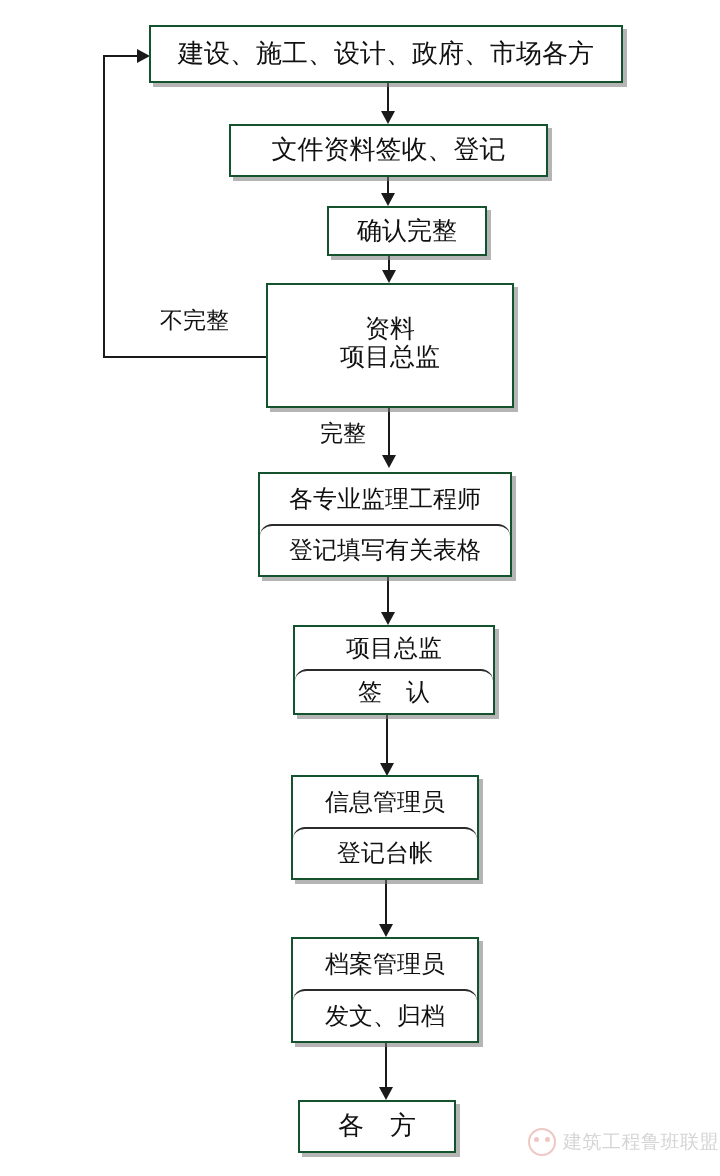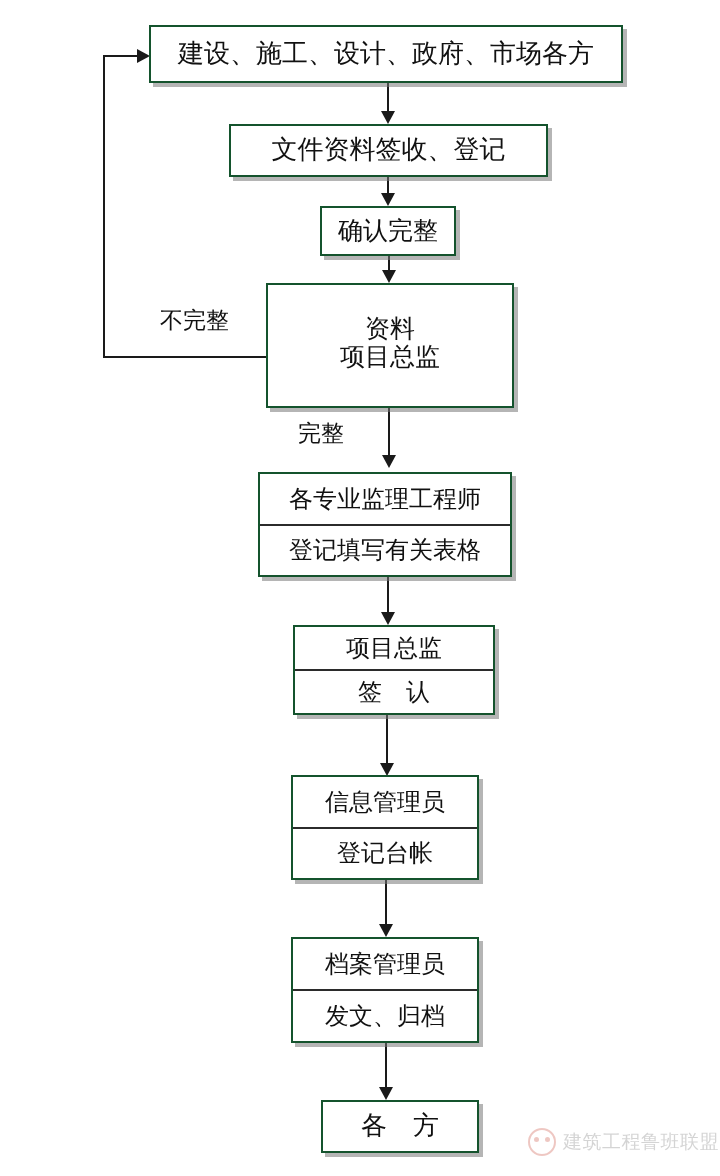--- a/index.html
+++ b/index.html
@@ -37,21 +37,21 @@
     color: #111111;
     line-height: 1.1;
     white-space: nowrap;
   }
   .cell.divider-top {
     border-top: 2px solid #2b2b2b;
   }
   
   .fs-26 { font-size: 26px; }
   .fs-25 { font-size: 25px; }
-  .fs-24 { font-size: 24px; }
+  .fs-24 { font-size: 24px; border-radius: 12px; }
 
   
   .vline {
     position: absolute;
     width: 2px;
     background: #1a1a1a;
     z-index: 2;
   }
   .hline {
     position: absolute;
@@ -141,41 +141,41 @@
   <div class="vline" style="left:387px; top:83px; height:28px;"></div>
   <div class="arrow-down" style="left:381px; top:111px;"></div>
 
   <div class="node" style="left:229px; top:124px; width:319px; height:53px;">
     <div class="cell fs-26">文件资料签收、登记</div>
   </div>
 
   <div class="vline" style="left:387px; top:177px; height:16px;"></div>
   <div class="arrow-down" style="left:381px; top:193px;"></div>
 
-  <div class="node" style="left:320px; top:206px; width:136px; height:50px;">
+  <div class="node" style="left:327px; top:206px; width:160px; height:50px;">
     <div class="cell fs-25">确认完整</div>
   </div>
 
   <div class="vline" style="left:388px; top:256px; height:14px;"></div>
   <div class="arrow-down" style="left:382px; top:270px;"></div>
 
   <div class="node" style="left:266px; top:283px; width:248px; height:125px; justify-content:center; ">
     <div class="cell fs-25" style="flex:0 0 auto; padding-top:10px;">资料</div>
     <div class="cell fs-25" style="flex:0 0 auto; padding-bottom:16px;">项目总监</div>
   </div>
 
   <div class="hline" style="left:103px; top:356px; width:164px;"></div>
   <div class="vline" style="left:103px; top:55px; height:302px;"></div>
   <div class="hline" style="left:103px; top:55px; width:36px;"></div>
   <div class="arrow-right" style="left:137px; top:49px;"></div>
   <div class="edge-label" style="left:160px; top:305px;">不完整</div>
 
   <div class="vline" style="left:388px; top:408px; height:47px;"></div>
   <div class="arrow-down" style="left:382px; top:455px;"></div>
-  <div class="edge-label" style="left:298px; top:418px;">完整</div>
+  <div class="edge-label" style="left:320px; top:418px;">完整</div>
 
   <div class="node" style="left:258px; top:472px; width:254px; height:105px;">
     <div class="cell fs-24">各专业监理工程师</div>
     <div class="cell fs-24 divider-top">登记填写有关表格</div>
   </div>
 
   <div class="vline" style="left:387px; top:577px; height:35px;"></div>
   <div class="arrow-down" style="left:381px; top:612px;"></div>
 
   <div class="node" style="left:293px; top:625px; width:202px; height:90px;">
@@ -195,21 +195,21 @@
   <div class="arrow-down" style="left:379px; top:924px;"></div>
 
   <div class="node" style="left:291px; top:937px; width:188px; height:106px;">
     <div class="cell fs-24">档案管理员</div>
     <div class="cell fs-24 divider-top">发文、归档</div>
   </div>
 
   <div class="vline" style="left:385px; top:1043px; height:44px;"></div>
   <div class="arrow-down" style="left:379px; top:1087px;"></div>
 
-  <div class="node" style="left:321px; top:1100px; width:158px; height:53px;">
+  <div class="node" style="left:298px; top:1100px; width:158px; height:53px;">
     <div class="cell fs-26">各　方</div>
   </div>
 
   <div id="watermark">
     <span class="wm-logo"></span>
     <span class="wm-text">建筑工程鲁班联盟</span>
   </div>
 
 </div>
 

